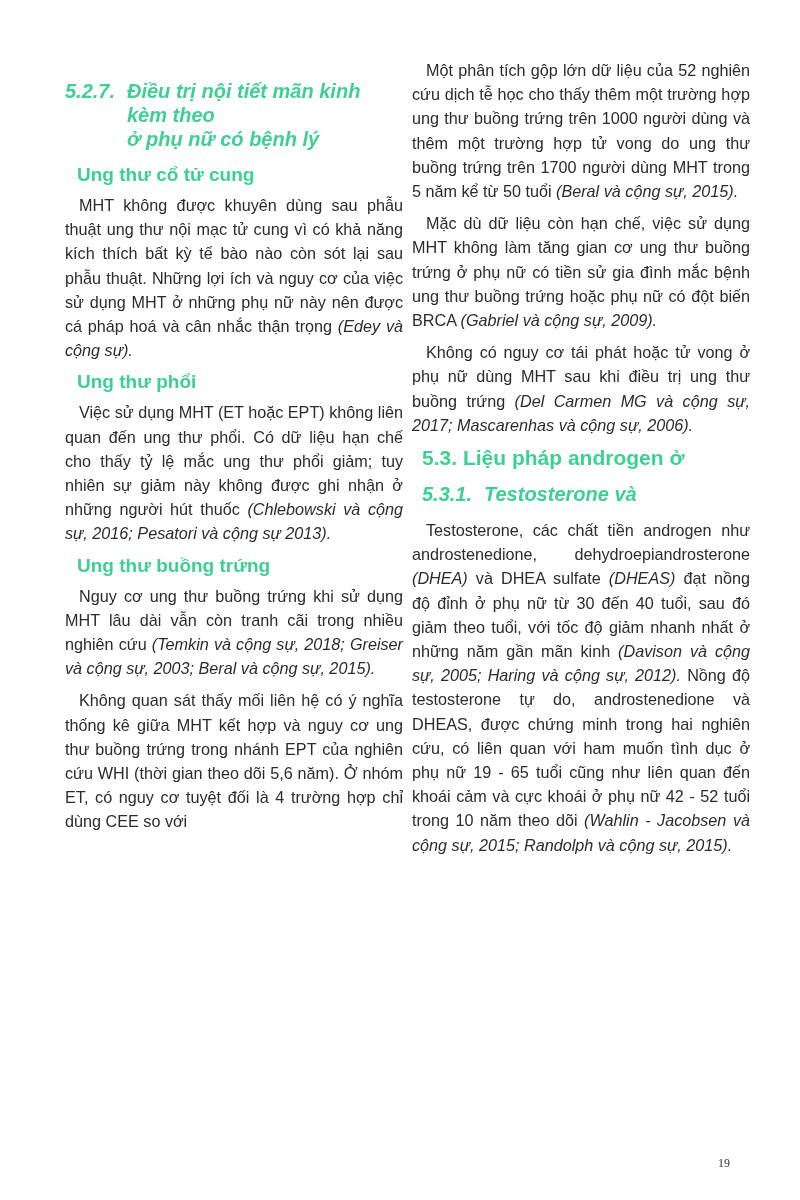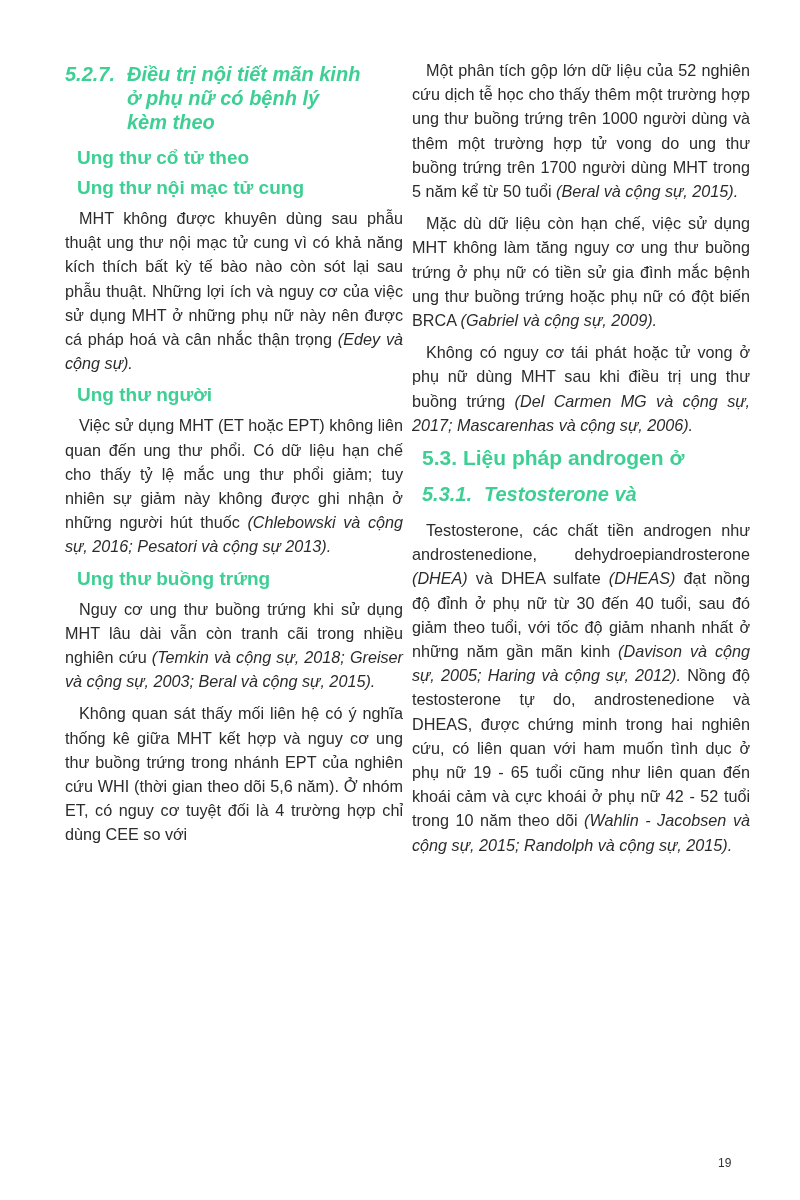--- a/index.html
+++ b/index.html
@@ -1,57 +1,56 @@
 <!DOCTYPE html>
 <html><head>
 <meta charset="utf-8">
 <style>
   html, body { margin: 0; padding: 0; background: #ffffff; }
   body { width: 800px; height: 1200px; position: relative; overflow: hidden;
          font-family: "Liberation Sans", "DejaVu Sans", sans-serif; color: #2b2b2b; }
-  .col { position: absolute; top: 62px; width: 338px; }
+  .col { position: absolute; top: 79px; width: 338px; }
   .col-left { left: 65px; }
   .col-right { left: 412px; top: 58px; }
   .h-sub { color: #3dcf93; font-weight: bold; font-style: italic; font-size: 20px; line-height: 24px; margin: 0 0 12px 0; }
   .h-sub .num { display: inline-block; width: 62px; }
   .h-sub .line2 { display: block; padding-left: 62px; }
   .h-sec { color: #3dcf93; font-weight: bold; font-size: 21px; line-height: 25px; margin: 0 0 12px 10px; }
   .h-sec .line2 { display: block; padding-left: 48px; }
   .h-topic { color: #3dcf93; font-weight: bold; font-size: 19px; line-height: 24px; margin: 6px 0 6px 12px; }
   p { margin: 0 0 8px 0; font-size: 16.2px; line-height: 24.2px; text-align: justify; text-indent: 14px; }
   p.cont { text-indent: 0; }
   i { font-style: italic; }
-  .page-num { position: absolute; left: 718px; top: 1156px; font-family: Liberation Sans, sans-serif; font-size: 12px; color: #333; }
+  .page-num { position: absolute; left: 718px; top: 1156px; font-family: Liberation Serif, serif; font-size: 12px; color: #333; }
 </style>
 </head>
 <body>
 
 <div class="col col-left">
   <div class="h-sub">
     <span class="num">5.2.7.</span><span>Điều trị nội tiết mãn kinh</span>
+    <span class="line2">kèm theo</span>
     <span class="line2">ở phụ nữ có bệnh lý</span>
-    <span class="line2">kèm theo</span>
   </div>
 
-  <div class="h-topic">Ung thư cổ tử theo</div>
+  <div class="h-topic">Ung thư cổ tử cung</div>
 
-  <div class="h-topic">Ung thư nội mạc tử cung</div>
   <p><span>MHT không được khuyên dùng sau phẫu thuật ung thư nội mạc tử cung vì có khả năng kích thích bất kỳ tế bào nào còn sót lại sau phẫu thuật. Những lợi ích và nguy cơ của việc sử dụng MHT ở những phụ nữ này nên được cá pháp hoá và cân nhắc thận trọng </span><i>(Edey và cộng sự).</i></p>
 
-  <div class="h-topic">Ung thư người</div>
+  <div class="h-topic">Ung thư phổi</div>
   <p><span>Việc sử dụng MHT (ET hoặc EPT) không liên quan đến ung thư phổi. Có dữ liệu hạn chế cho thấy tỷ lệ mắc ung thư phổi giảm; tuy nhiên sự giảm này không được ghi nhận ở những người hút thuốc </span><i>(Chlebowski và cộng sự, 2016; Pesatori và cộng sự 2013).</i></p>
 
   <div class="h-topic">Ung thư buồng trứng</div>
   <p><span>Nguy cơ ung thư buồng trứng khi sử dụng MHT lâu dài vẫn còn tranh cãi trong nhiều nghiên cứu </span><i>(Temkin và cộng sự, 2018; Greiser và cộng sự, 2003; Beral và cộng sự, 2015).</i></p>
   <p>Không quan sát thấy mối liên hệ có ý nghĩa thống kê giữa MHT kết hợp và nguy cơ ung thư buồng trứng trong nhánh EPT của nghiên cứu WHI (thời gian theo dõi 5,6 năm). Ở nhóm ET, có nguy cơ tuyệt đối là 4 trường hợp chỉ dùng CEE so với</p>
 </div>
 
 <div class="col col-right">
   <p><span>Một phân tích gộp lớn dữ liệu của 52 nghiên cứu dịch tễ học cho thấy thêm một trường hợp ung thư buồng trứng trên 1000 người dùng và thêm một trường hợp tử vong do ung thư buồng trứng trên 1700 người dùng MHT trong 5 năm kể từ 50 tuổi </span><i>(Beral và cộng sự, 2015).</i></p>
-  <p><span>Mặc dù dữ liệu còn hạn chế, việc sử dụng MHT không làm tăng nguy cơ ung thư buồng trứng ở phụ nữ có tiền sử gia đình mắc bệnh ung thư buồng trứng hoặc phụ nữ có đột biến BRCA </span><i>(Gabriel và cộng sự, 2009).</i></p>
+  <p><span>Mặc dù dữ liệu còn hạn chế, việc sử dụng MHT không làm tăng gian cơ ung thư buồng trứng ở phụ nữ có tiền sử gia đình mắc bệnh ung thư buồng trứng hoặc phụ nữ có đột biến BRCA </span><i>(Gabriel và cộng sự, 2009).</i></p>
   <p><span>Không có nguy cơ tái phát hoặc tử vong ở phụ nữ dùng MHT sau khi điều trị ung thư buồng trứng </span><i>(Del Carmen MG và cộng sự, 2017; Mascarenhas và cộng sự, 2006).</i></p>
 
   <div class="h-sec" style="">
     <span>5.3.</span> <span>Liệu pháp androgen ở</span>
   </div>
 
   <div class="h-sub" style="margin-left:10px; margin-top:7px;">
     <span class="num">5.3.1.</span><span>Testosterone và</span>
   </div>
 

